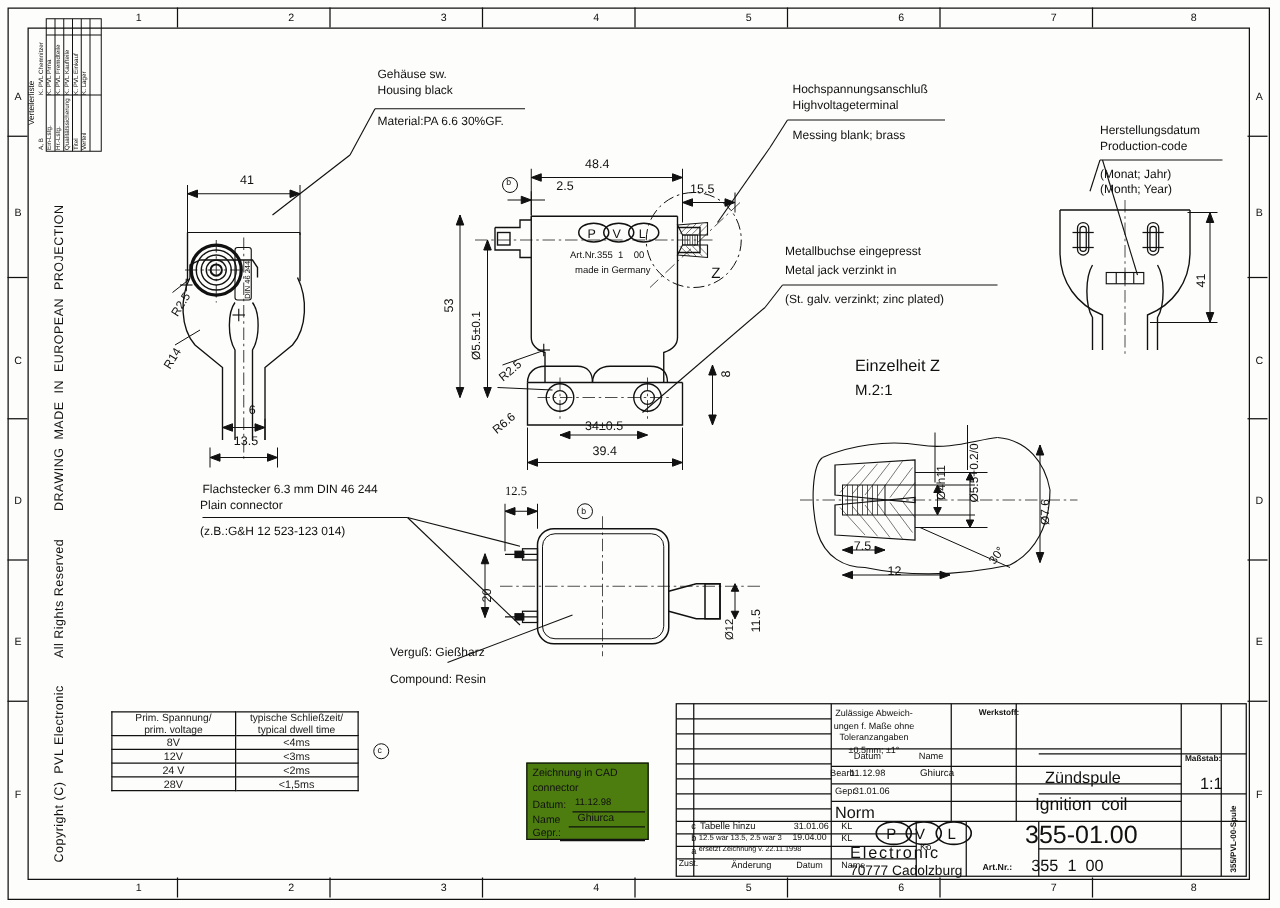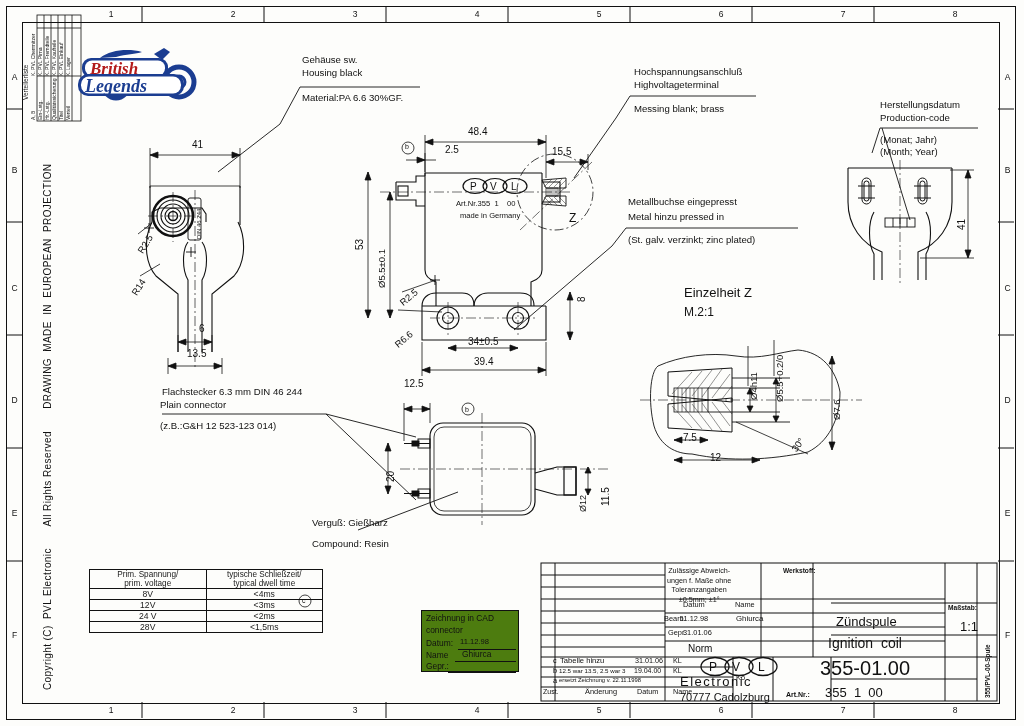--- a/index.html
+++ b/index.html
@@ -116,43 +116,20 @@
   <div class="txt vt" style="left:59px;top:76px;transform:rotate(-90deg);font-size:5px;">K. PVL Einkauf</div>
   <div class="txt vt" style="left:66px;top:76px;transform:rotate(-90deg);font-size:5px;">K. Lager</div>
 
   <div class="txt vt" style="left:31px;top:120px;transform:rotate(-90deg);font-size:5px;">A, B</div>
   <div class="txt vt" style="left:38px;top:120px;transform:rotate(-90deg);font-size:5px;">Ein-Lstg.</div>
   <div class="txt vt" style="left:45px;top:120px;transform:rotate(-90deg);font-size:5px;">Hr.-Lstg.</div>
   <div class="txt vt" style="left:52px;top:120px;transform:rotate(-90deg);font-size:5px;">Qualitätssicherung</div>
   <div class="txt vt" style="left:59px;top:120px;transform:rotate(-90deg);font-size:5px;">Titel</div>
   <div class="txt vt" style="left:66px;top:120px;transform:rotate(-90deg);font-size:5px;">Verteil</div>
 
-  <div class="logo-wrap" style="left:76px;top:42px;width:130px;height:62px;">
-    <svg width="130" height="62" viewBox="0 0 130 62">
-
-      <g fill="#1b3d91">
-        <path d="M24 16 C34 8, 52 6, 66 10 C60 12, 50 12, 40 15 Z"></path>
-        <circle cx="103" cy="40" r="15" fill="none" stroke="#1b3d91" stroke-width="5"></circle>
-        <circle cx="103" cy="40" r="6" fill="none" stroke="#1b3d91" stroke-width="3"></circle>
-        <circle cx="40" cy="44" r="12" fill="none" stroke="#1b3d91" stroke-width="5"></circle>
-        <path d="M78 12 l10 -6 l6 4 l-8 8 z"></path>
-        <path d="M70 20 c8 -4 18 -2 22 4 l-6 8 c-6 -6 -12 -6 -18 -2 z"></path>
-        <rect x="84" y="22" width="6" height="16" rx="2"></rect>
-      </g>
-
-      <g>
-        <rect x="6" y="16" width="86" height="20" rx="9" fill="#1b3d91"></rect>
-        <rect x="9" y="18.5" width="80" height="15" rx="7" fill="#fff"></rect>
-        <rect x="2" y="32" width="106" height="22" rx="10" fill="#1b3d91"></rect>
-        <rect x="5" y="34.5" width="100" height="17" rx="8" fill="#fff"></rect>
-      </g>
-      <text x="14" y="32" font-family="Liberation Serif, serif" font-size="17" font-style="italic" font-weight="bold" fill="#b31b1b">British</text>
-      <text x="9" y="50" font-family="Liberation Serif, serif" font-size="18" font-style="italic" font-weight="bold" fill="#1b3d91">Legends</text>
-    </svg>
-  </div>
 
   <div class="txt note" style="left:302px;top:54px;">Gehäuse sw.</div>
   <div class="txt note" style="left:302px;top:67px;">Housing black</div>
   <div class="txt note" style="left:302px;top:92px;">Material:PA 6.6 30%GF.</div>
   <svg class="abs" style="left:240px;top:60px;" width="200" height="90">
     <g stroke="#111" stroke-width="0.9" fill="none">
       <line x1="60" y1="27" x2="180" y2="27"></line>
       <line x1="60" y1="27" x2="40" y2="64"></line>
       <line x1="40" y1="64" x2="-22" y2="112"></line>
     </g>
@@ -163,21 +140,21 @@
   <div class="txt note" style="left:634px;top:103px;">Messing blank; brass</div>
   <svg class="abs" style="left:560px;top:72px;" width="220" height="120">
     <g stroke="#111" stroke-width="0.9" fill="none">
       <line x1="70" y1="24" x2="196" y2="24"></line>
       <line x1="70" y1="24" x2="56" y2="46"></line>
       <line x1="56" y1="46" x2="14" y2="106"></line>
     </g>
   </svg>
 
   <div class="txt note" style="left:628px;top:196px;">Metallbuchse eingepresst</div>
-  <div class="txt note" style="left:628px;top:211px;">Metal hinzu pressed in</div>
+  <div class="txt note" style="left:628px;top:211px;">Metal jack verzinkt in</div>
   <div class="txt note" style="left:628px;top:234px;">(St. galv. verzinkt; zinc plated)</div>
   <svg class="abs" style="left:530px;top:200px;" width="270" height="140">
     <g stroke="#111" stroke-width="0.9" fill="none">
       <line x1="96" y1="28" x2="268" y2="28"></line>
       <line x1="96" y1="28" x2="82" y2="46"></line>
       <line x1="82" y1="46" x2="-16" y2="130"></line>
     </g>
   </svg>
 
   <div class="txt note" style="left:880px;top:99px;">Herstellungsdatum</div>
@@ -614,27 +591,27 @@
     </g>
 
     <g stroke="#111" stroke-width="0.8">
       <line x1="228" y1="72" x2="228" y2="100"></line>
       <polygon points="228,72 225,78 231,78" fill="#111"></polygon>
       <polygon points="228,100 225,94 231,94" fill="#111"></polygon>
     </g>
 
     <circle cx="108" cy="14" r="6" stroke="#111" fill="none" stroke-width="0.8"></circle>
   </svg>
-  <div class="txt dim" style="left:404px;top:378px;">12.5</div>
+  <div class="txt dim" style="left:404px;top:388px;font-family:Liberation Serif, serif;">12.5</div>
   <div class="txt dim vt" style="left:385px;top:482px;transform:rotate(-90deg);">20</div>
   <div class="txt dim vt" style="left:600px;top:506px;transform:rotate(-90deg);">11.5</div>
   <div class="txt dim vt" style="left:578px;top:512px;transform:rotate(-90deg);font-size:9px;">Ø12</div>
   <div class="txt" style="left:465px;top:406px;font-size:7px;">b</div>
 
-  <table class="tbl" style="position:absolute;left:89px;top:569px;width:234px;">
+  <table class="tbl" style="position:absolute;left:89px;top:569px;width:198px;">
     <tbody>
         <tr>
       <td style="width:50%;white-space:pre-line;font-size:8.2px;">Prim. Spannung/
 prim. voltage</td>
       <td style="width:50%;white-space:pre-line;font-size:8.2px;">typische Schließzeit/
 typical dwell time</td>
     </tr>
     <tr>
       <td>8V</td>
       <td>&lt;4ms</td>
@@ -717,21 +694,21 @@
 
   <div class="txt" style="left:683px;top:601px;font-size:7.4px;">Datum</div>
   <div class="txt" style="left:735px;top:601px;font-size:7.4px;">Name</div>
 
   <div class="txt" style="left:664px;top:615px;font-size:7.4px;">Bearb.</div>
   <div class="txt" style="left:680px;top:615px;font-size:7.4px;">11.12.98</div>
   <div class="txt" style="left:736px;top:615px;font-size:7.8px;">Ghiurca</div>
   <div class="txt" style="left:668px;top:629px;font-size:7.4px;">Gepr.</div>
   <div class="txt" style="left:683px;top:629px;font-size:7.4px;">31.01.06</div>
   <div class="txt" style="left:736px;top:629px;font-size:7.4px;margin-top:45px;">Ko</div>
-  <div class="txt" style="left:668px;top:643px;font-size:10px;margin-left:20px;">Norm</div>
+  <div class="txt" style="left:668px;top:643px;font-size:13px;">Norm</div>
 
   <div class="txt" style="left:553px;top:657px;font-size:7.4px;">c</div>
   <div class="txt" style="left:560px;top:657px;font-size:7.6px;">Tabelle hinzu</div>
   <div class="txt" style="left:635px;top:657px;font-size:7.2px;">31.01.06</div>
   <div class="txt" style="left:673px;top:657px;font-size:7.2px;">KL</div>
 
   <div class="txt" style="left:553px;top:667px;font-size:7.4px;">b</div>
   <div class="txt" style="left:559px;top:667px;font-size:6.2px;">12.5 war 13.5, 2.5 war 3</div>
   <div class="txt" style="left:634px;top:667px;font-size:7px;">19.04.00</div>
   <div class="txt" style="left:673px;top:667px;font-size:7.2px;">KL</div>

